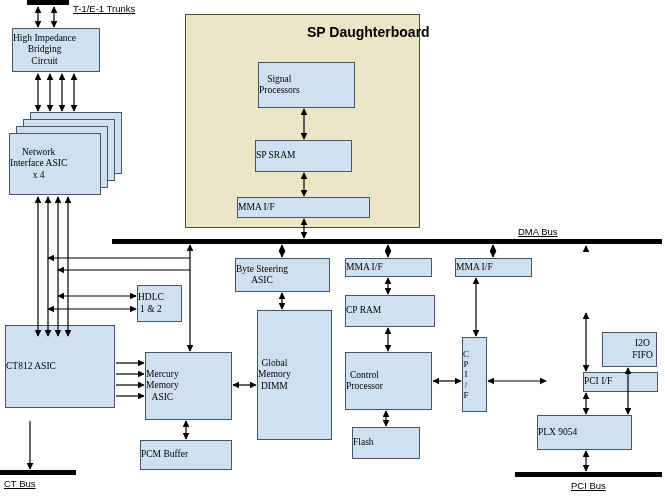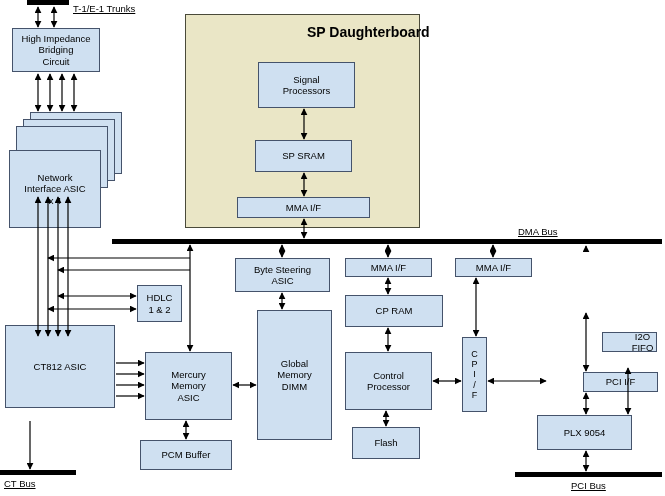--- a/index.html
+++ b/index.html
@@ -12,22 +12,23 @@
   }
   html,body{margin:0;padding:0;background:#ffffff;}
   .canvas{
     position:relative;width:665px;height:496px;background:#ffffff;
     font-family:"Liberation Sans",sans-serif;color:#000;overflow:hidden;
   }
   .block{
     position:absolute;box-sizing:border-box;
     background:var(--block-fill);
     border:1px solid var(--block-border);
-    display:flex;align-items:center;justify-content:center;
+    display:flex;align-items:center;justify-content:flex-start;
     text-align:center;
+    font-family:Liberation Serif, serif;
   }
   .lbl{
     white-space:pre-line;font-size:9.5px;line-height:1.18;color:#000;
   }
   .lbl.vertical{font-size:9px;line-height:1.15;}
   .board{
     position:absolute;box-sizing:border-box;
     background:var(--board-fill);
     border:1px solid var(--board-border);
   }
@@ -66,21 +67,21 @@
 
   <div class="block" style="left:12px;top:28px;width:88px;height:44px;">
     <span class="lbl">High Impedance
 Bridging
 Circuit</span>
   </div>
 
   <div class="block" style="left:30px;top:112px;width:92px;height:62px;"></div>
   <div class="block" style="left:23px;top:119px;width:92px;height:62px;"></div>
   <div class="block" style="left:16px;top:126px;width:92px;height:62px;"></div>
-  <div class="block" style="left:9px;top:150px;width:92px;height:78px;">
+  <div class="block" style="left:9px;top:133px;width:92px;height:62px;">
     <span class="lbl">Network
 Interface ASIC
 x 4</span>
   </div>
 
   <div class="block" style="left:258px;top:62px;width:97px;height:46px;">
     <span class="lbl">Signal
 Processors</span>
   </div>
   <div class="block" style="left:255px;top:140px;width:97px;height:32px;">
@@ -111,42 +112,42 @@
   <div class="block" style="left:145px;top:352px;width:87px;height:68px;">
     <span class="lbl">Mercury
 Memory
 ASIC</span>
   </div>
   <div class="block" style="left:257px;top:310px;width:75px;height:130px;">
     <span class="lbl">Global
 Memory
 DIMM</span>
   </div>
-  <div class="block" style="left:345px;top:295px;width:98px;height:32px;">
+  <div class="block" style="left:345px;top:295px;width:90px;height:32px;">
     <span class="lbl">CP RAM</span>
   </div>
   <div class="block" style="left:345px;top:352px;width:87px;height:58px;">
     <span class="lbl">Control
 Processor</span>
   </div>
   <div class="block" style="left:462px;top:337px;width:25px;height:75px;">
     <span class="lbl vertical">C
 P
 I
 /
 F</span>
   </div>
   <div class="block" style="left:352px;top:427px;width:68px;height:32px;">
     <span class="lbl">Flash</span>
   </div>
   <div class="block" style="left:140px;top:440px;width:92px;height:30px;">
     <span class="lbl">PCM Buffer</span>
   </div>
 
-  <div class="block" style="left:602px;top:332px;width:55px;height:20px;padding-left:26px;">
+  <div class="block" style="left:602px;top:332px;width:55px;height:35px;padding-left:26px;">
     <span class="lbl">I2O FIFO</span>
   </div>
   <div class="block" style="left:547px;top:372px;width:75px;height:20px;margin-left:36px;">
     <span class="lbl">PCI I/F</span>
   </div>
   <div class="block" style="left:537px;top:415px;width:95px;height:35px;">
     <span class="lbl">PLX 9054</span>
   </div>
 
   <svg id="connectors" width="665" height="496">

